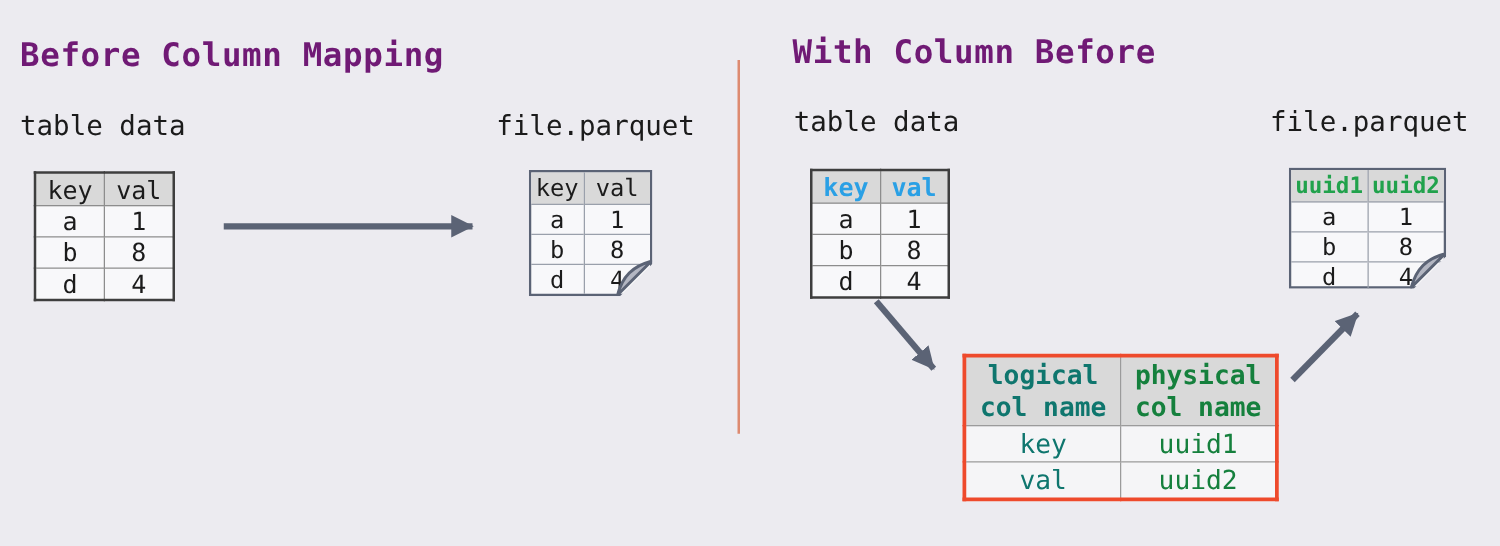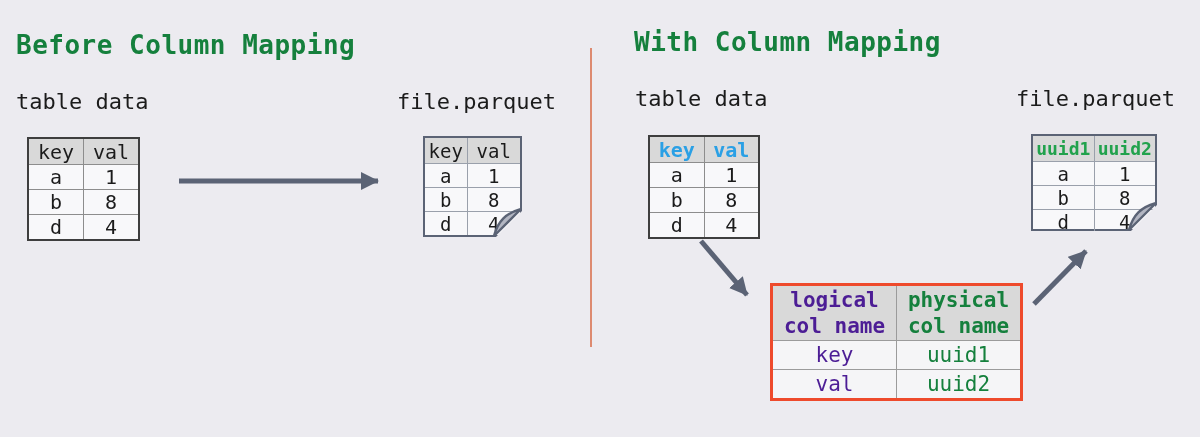--- a/index.html
+++ b/index.html
@@ -10,21 +10,21 @@
     background: #ecebf0;
     overflow: hidden;
     font-family: "DejaVu Sans Mono", "Liberation Mono", monospace;
     color: #1b1b1b;
   }
   .abs { position: absolute; }
 
   .section-title {
     font-size: 26px;
     font-weight: bold;
-    color: #15803d;
+    color: #701a75;
     letter-spacing: 0.5px;
     white-space: nowrap;
   }
   .obj-label {
     font-size: 22px;
     color: #1b1b1b;
     white-space: nowrap;
     text-align: center;
   }
 
@@ -85,21 +85,21 @@
     padding: 0;
   }
   table.mt th {
     background: #d9d9d9;
     height: 54px;
     font-weight: bold;
     white-space: pre-line;
     line-height: 1.25;
   }
   table.mt td { height: 28px; }
-  .blue  { color: #4c1d95; }
+  .blue  { color: #0f766e; }
   .green { color: #15803d; }
 
   .divider {
     position: absolute;
     left: 590px; top: 48px;
     width: 2px; height: 299px;
     background: #dd8a70;
   }
 </style>
 </head>
@@ -172,21 +172,21 @@
         </tr>
       </tbody>
     </table>
     <svg class="fold" width="29" height="29" viewBox="0 0 29 29">
       <path d="M1,28 C5,13 13,5 28,1 Z" fill="#b3b6c2" stroke="#5b6375" stroke-width="2.4" stroke-linejoin="round"></path>
     </svg>
   </div>
 
   <div class="divider"></div>
 
-  <div class="abs section-title" style="left:634px; top:27px;">With Column Mapping</div>
+  <div class="abs section-title" style="left:634px; top:27px;">With Column Before</div>
 
   <div class="abs obj-label" style="left:635px; top:86px;">table data</div>
 
   <div class="abs obj-label" style="left:1016px; top:86px;">file.parquet</div>
 
   <table class="dt abs" style="left:648px; top:135px; width:112px;">
     <thead>
       <tr>
         <th class="blue">key</th>
         <th class="blue">val</th>

